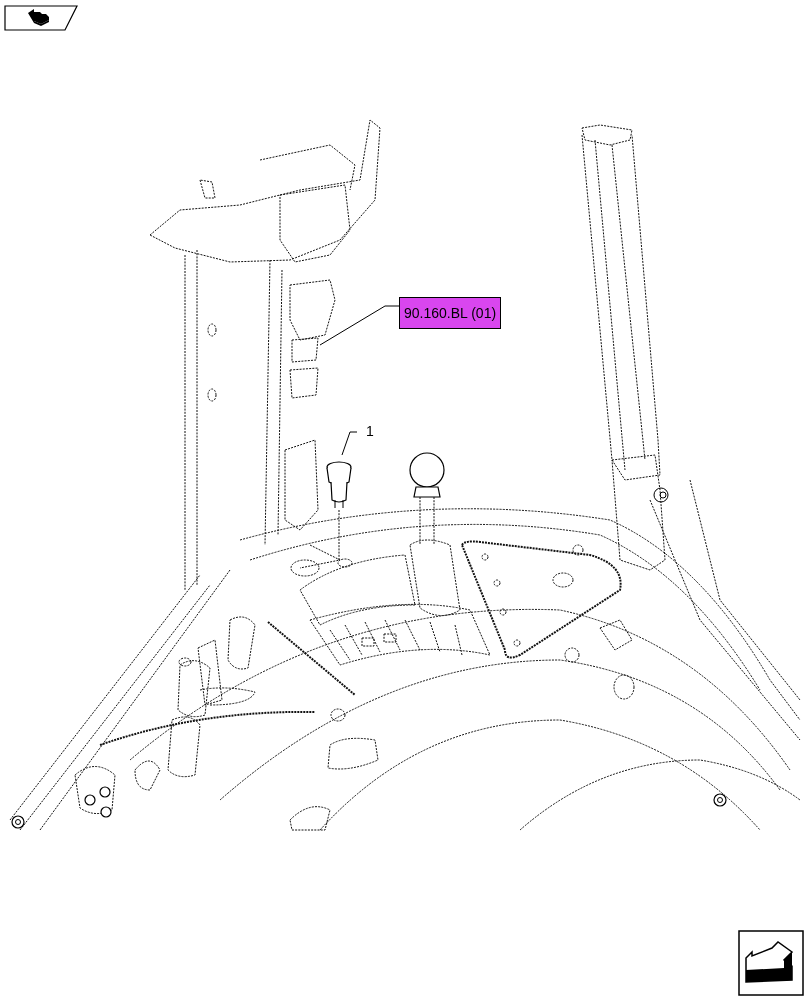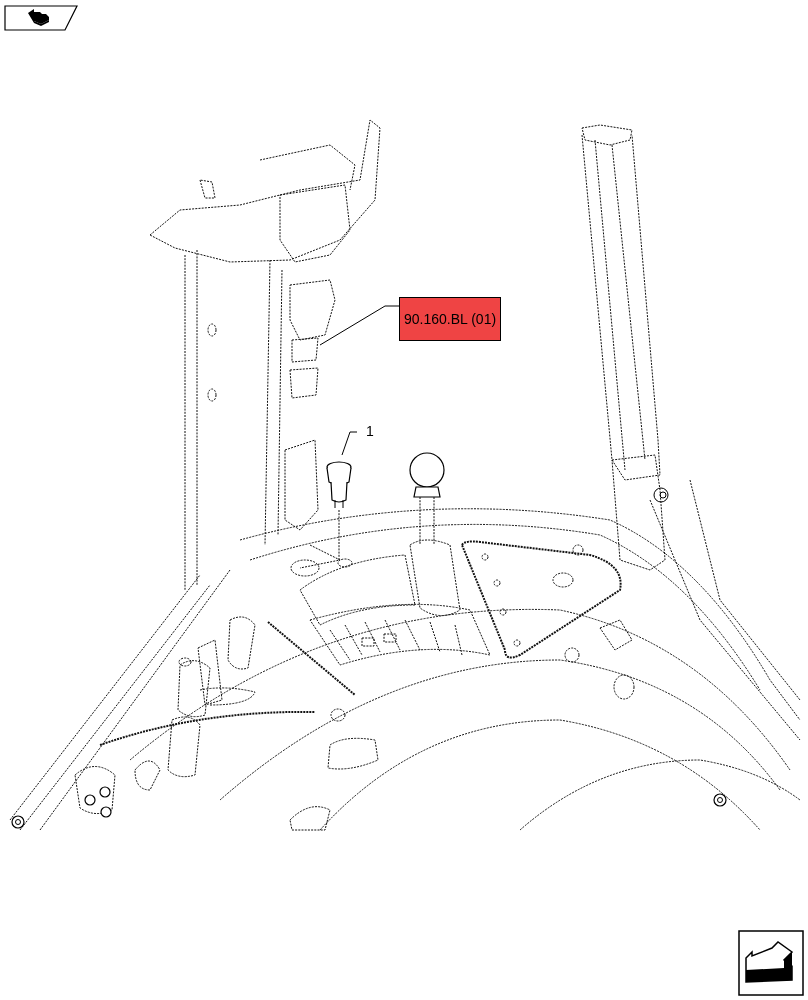--- a/index.html
+++ b/index.html
@@ -1,20 +1,20 @@
 <!DOCTYPE html>
 <html><head>
 <meta charset="utf-8">
 <style>
   html, body { margin: 0; padding: 0; background: #ffffff; }
   body { width: 808px; height: 1000px; position: relative; overflow: hidden; font-family: "Liberation Sans", sans-serif; color: #000; }
   .nav-icon-top { position: absolute; left: 4px; top: 5px; width: 74px; height: 26px; }
   .nav-icon-bottom { position: absolute; left: 738px; top: 930px; width: 66px; height: 66px; }
   .drawing { position: absolute; left: 0; top: 0; width: 808px; height: 840px; }
-  .callout-ref { position: absolute; left: 399px; top: 297px; height: 18px; padding: 12px 4px; border: 1px solid #000; background: #ef4444; font-size: 14px; line-height: 18px; white-space: nowrap; }
+  .callout-ref { position: absolute; left: 399px; top: 297px; height: 18px; padding: 6px 4px; border: 1px solid #000; background: #d946ef; font-size: 14px; line-height: 18px; white-space: nowrap; }
   .callout-num { position: absolute; left: 366px; top: 423px; font-size: 14px; line-height: 16px; }
   svg .d { fill: none; stroke: #111; stroke-width: 1; stroke-dasharray: 2 1.2; }
   svg .dh { fill: none; stroke: #111; stroke-width: 2; stroke-dasharray: 2 1; }
   svg .s { fill: none; stroke: #000; stroke-width: 1; }
   svg .sf { fill: #fff; stroke: #000; stroke-width: 1.2; }
 </style>
 </head>
 <body>
 
 <div class="nav-icon-top">

